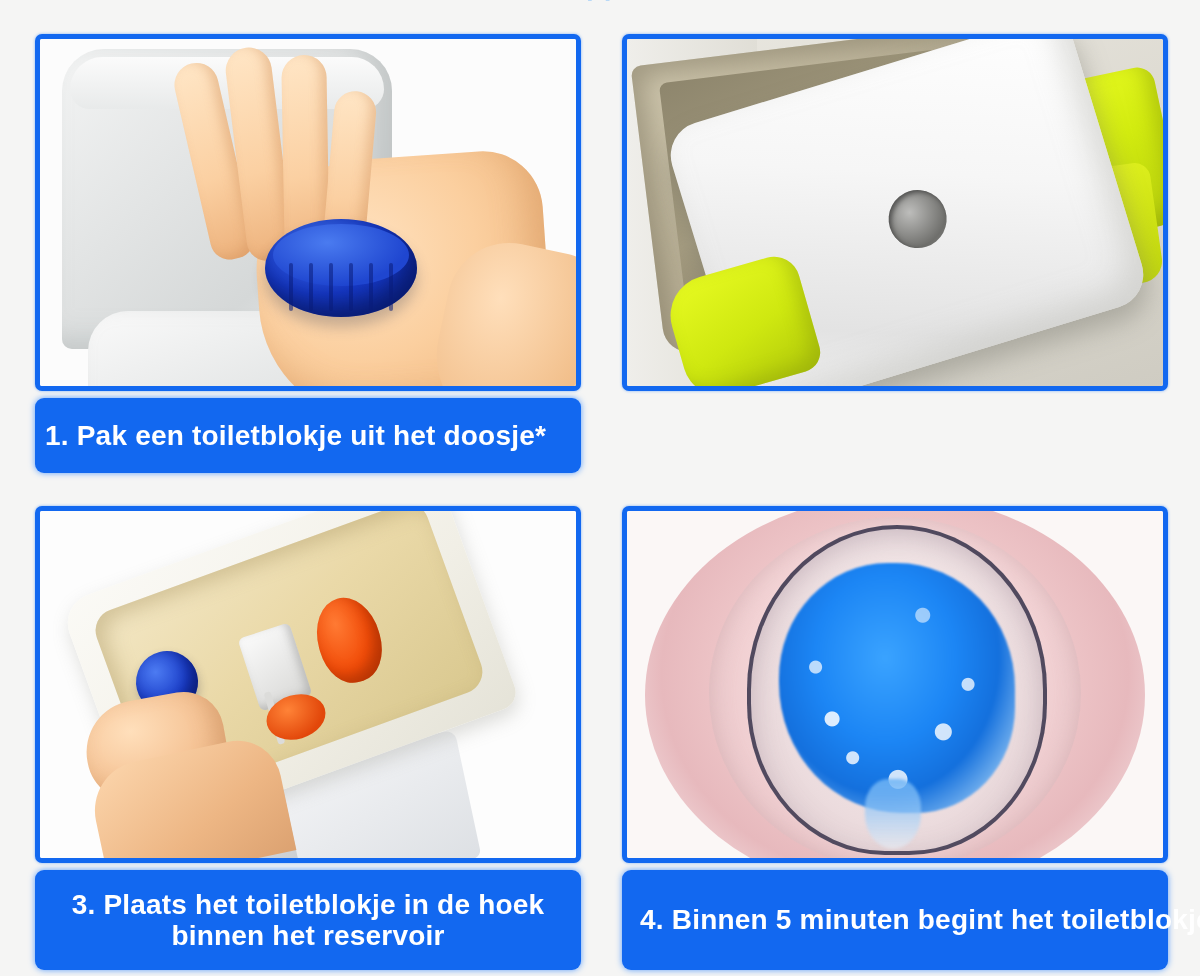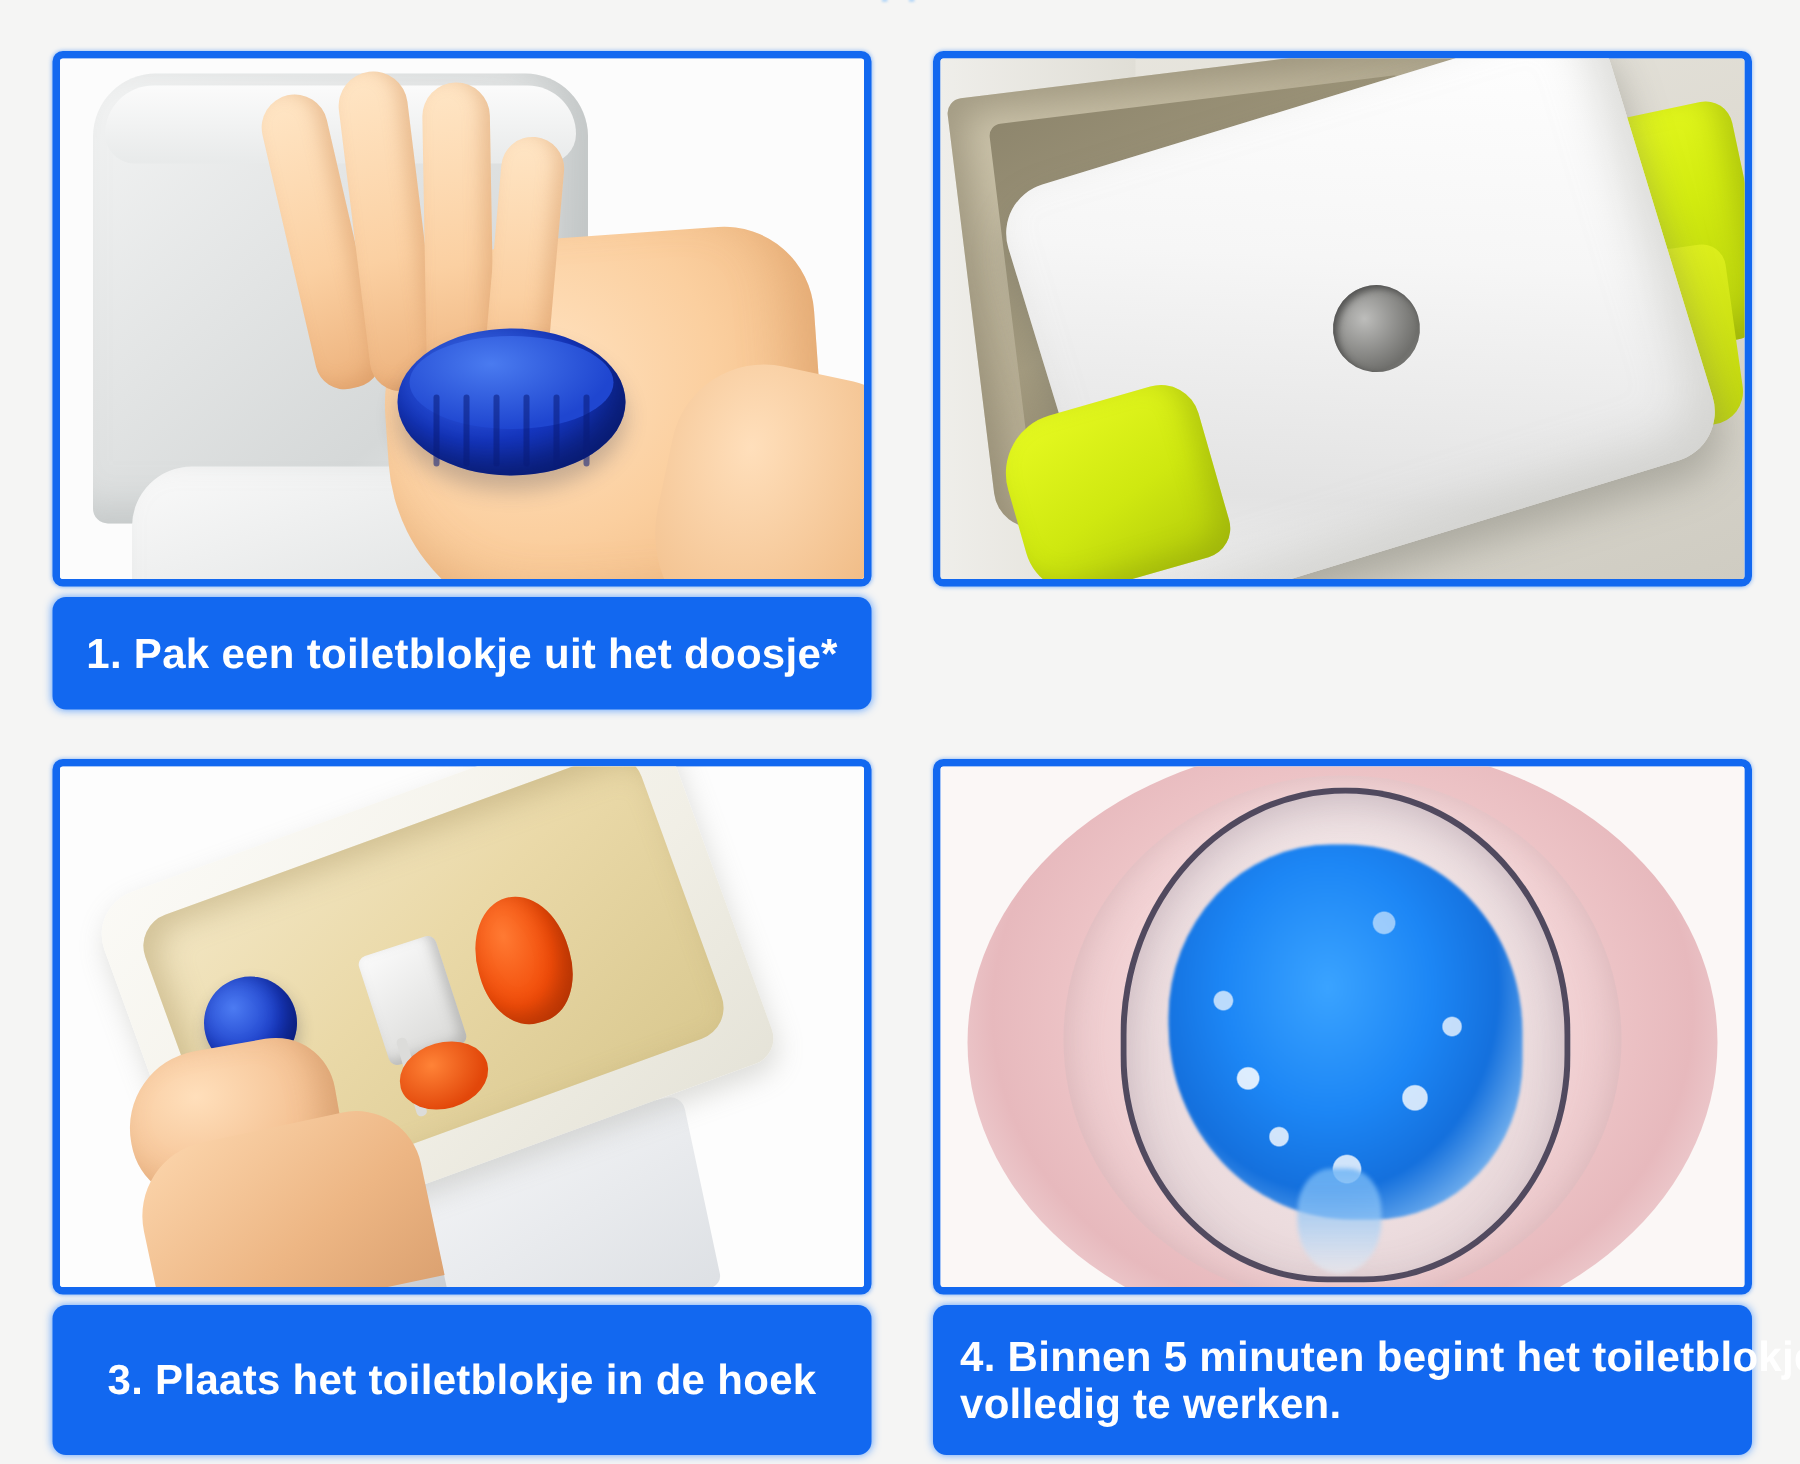--- a/index.html
+++ b/index.html
@@ -78,21 +78,21 @@
     font-weight: bold;
     line-height: 1.12;
     box-shadow: 0 0 6px rgba(40,130,255,.75);
     box-sizing: border-box;
   }
   .caption.one-line {
     height: 75px;
     font-size: 28px;
     display: flex;
     align-items: center;
-    justify-content: center;
+    justify-content: flex-start;
     padding: 0 10px;
     letter-spacing: .2px;
   }
   .caption.two-line {
     height: 100px;
     font-size: 28px;
     display: flex;
     flex-direction: column;
     justify-content: center;
     padding: 0 18px;
@@ -404,34 +404,34 @@
         <div class="p3-mech"></div>
         <div class="p3-stem"></div>
         <div class="p3-flap"></div>
         <div class="p3-block"></div>
         <div class="p3-hand"></div>
         <div class="p3-arm"></div>
       </div>
     </div>
     <div class="caption two-line center">
       <span class="cap-line">3. Plaats het toiletblokje in de hoek</span>
+      <span class="cap-line">binnen het reservoir</span>
     </div>
   </div>
 
   <div class="panel">
     <div class="photo">
       <div class="photo-inner">
         <div class="p4-bg"></div>
         <div class="p4-seat"></div>
         <div class="p4-rim"></div>
         <div class="p4-bowl"></div>
         <div class="p4-water"></div>
         <div class="p4-foam"></div>
         <div class="p4-drain"></div>
       </div>
     </div>
     <div class="caption two-line left">
       <span class="cap-line">4. Binnen 5 minuten begint het toiletblokje</span>
-      <span class="cap-line">volledig te werken.</span>
     </div>
   </div>
 
 </div>
 
 </body></html>

